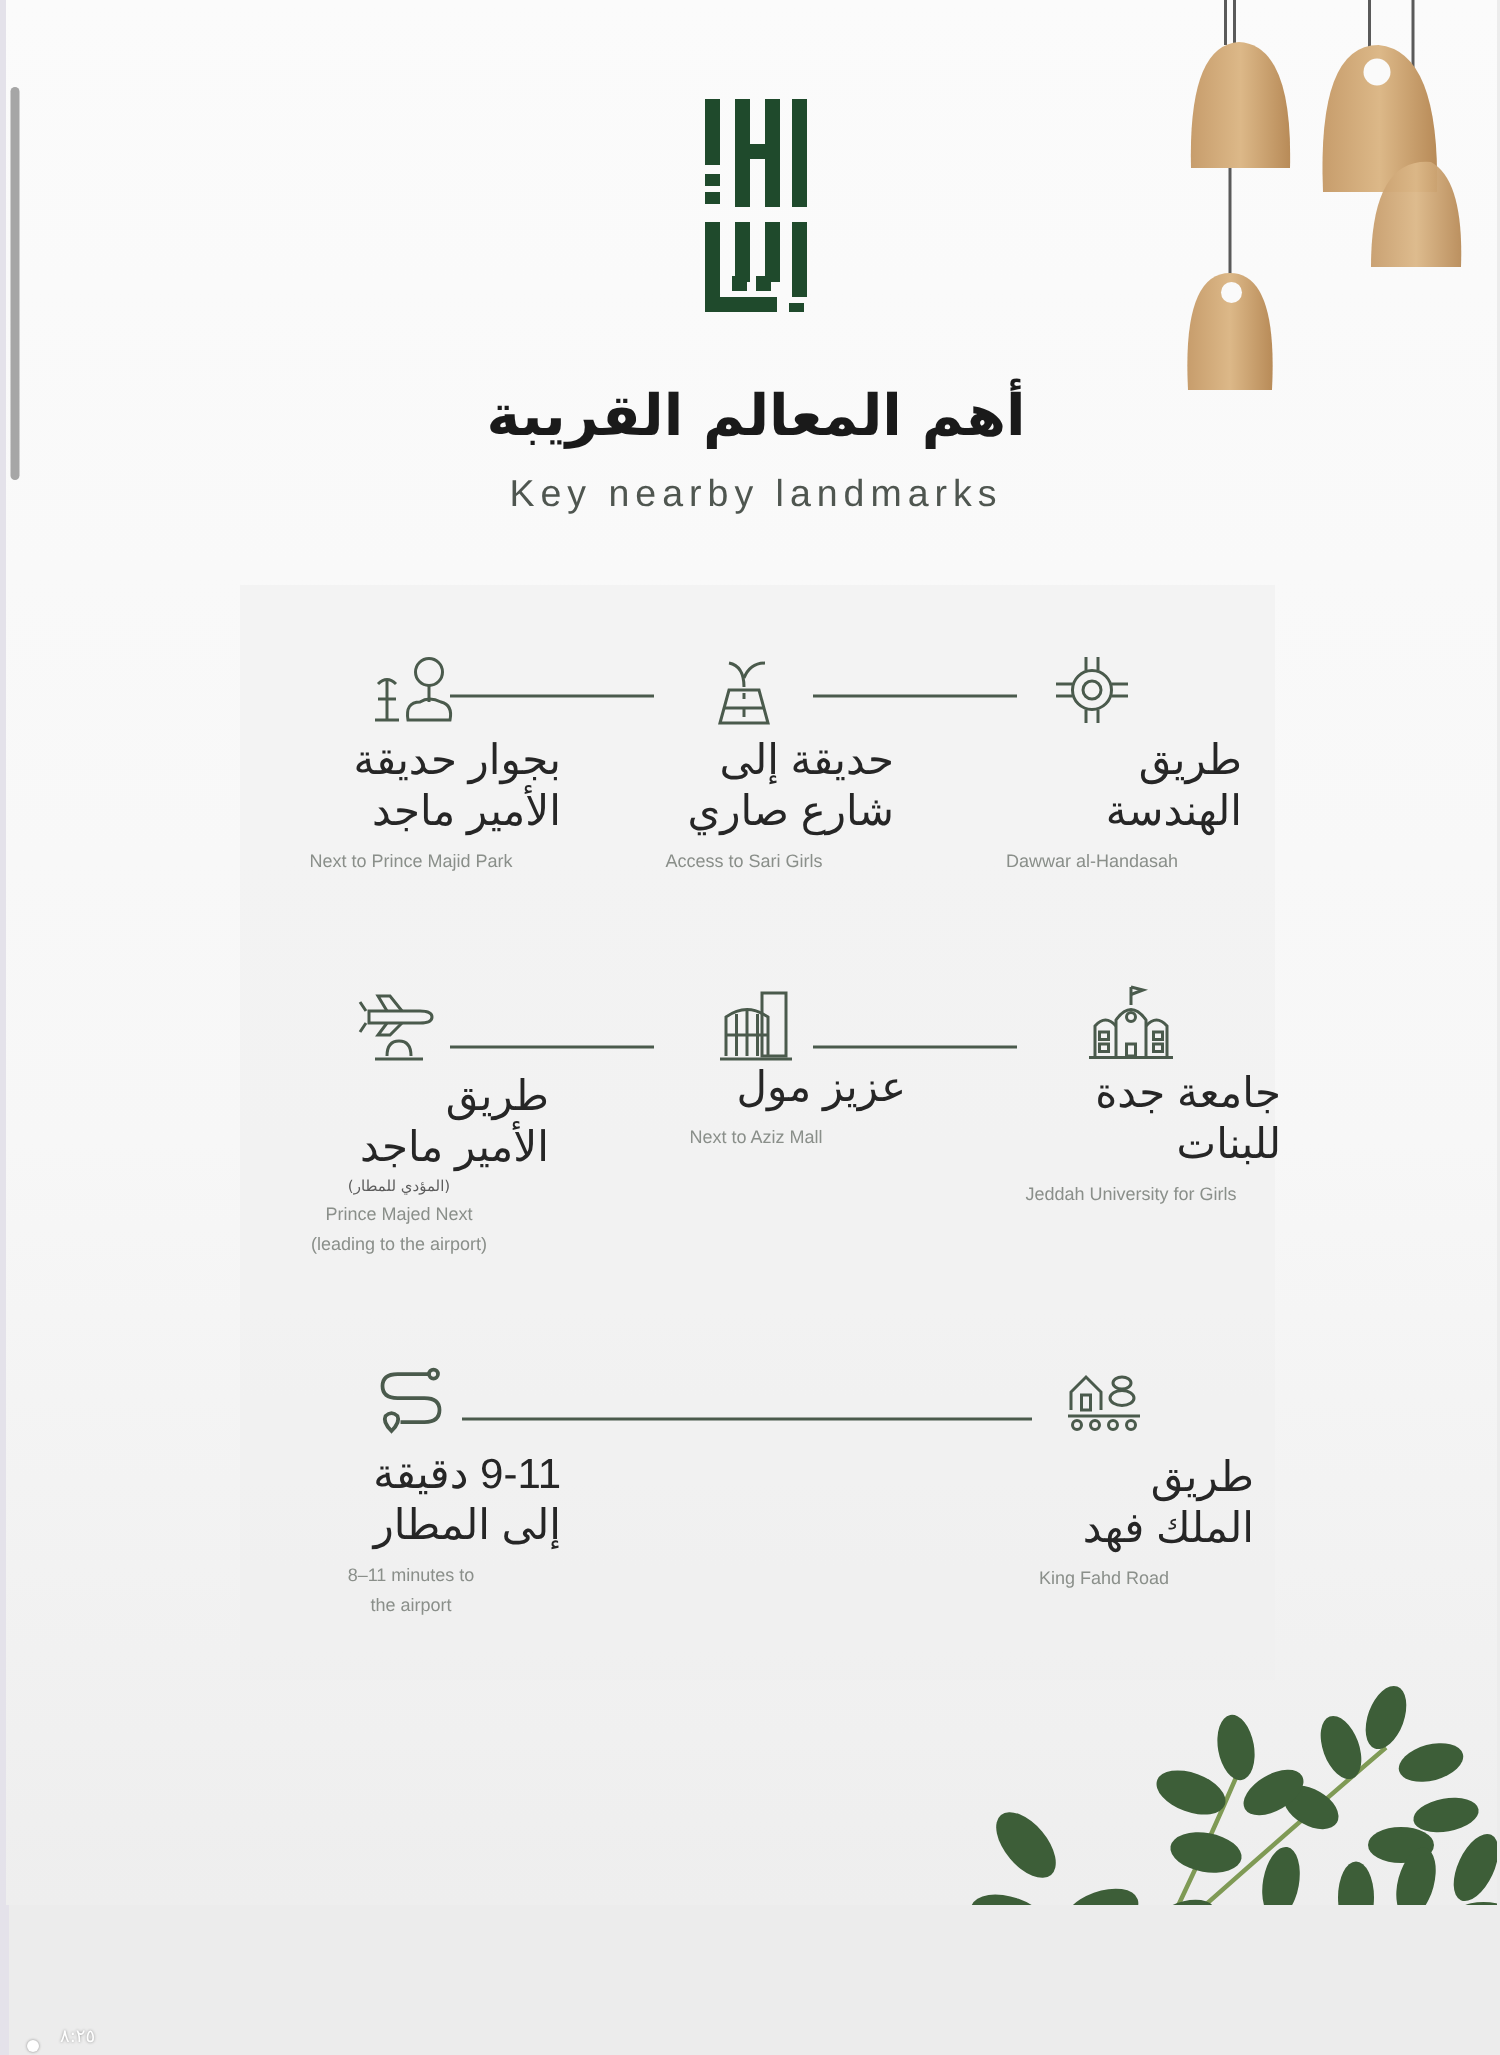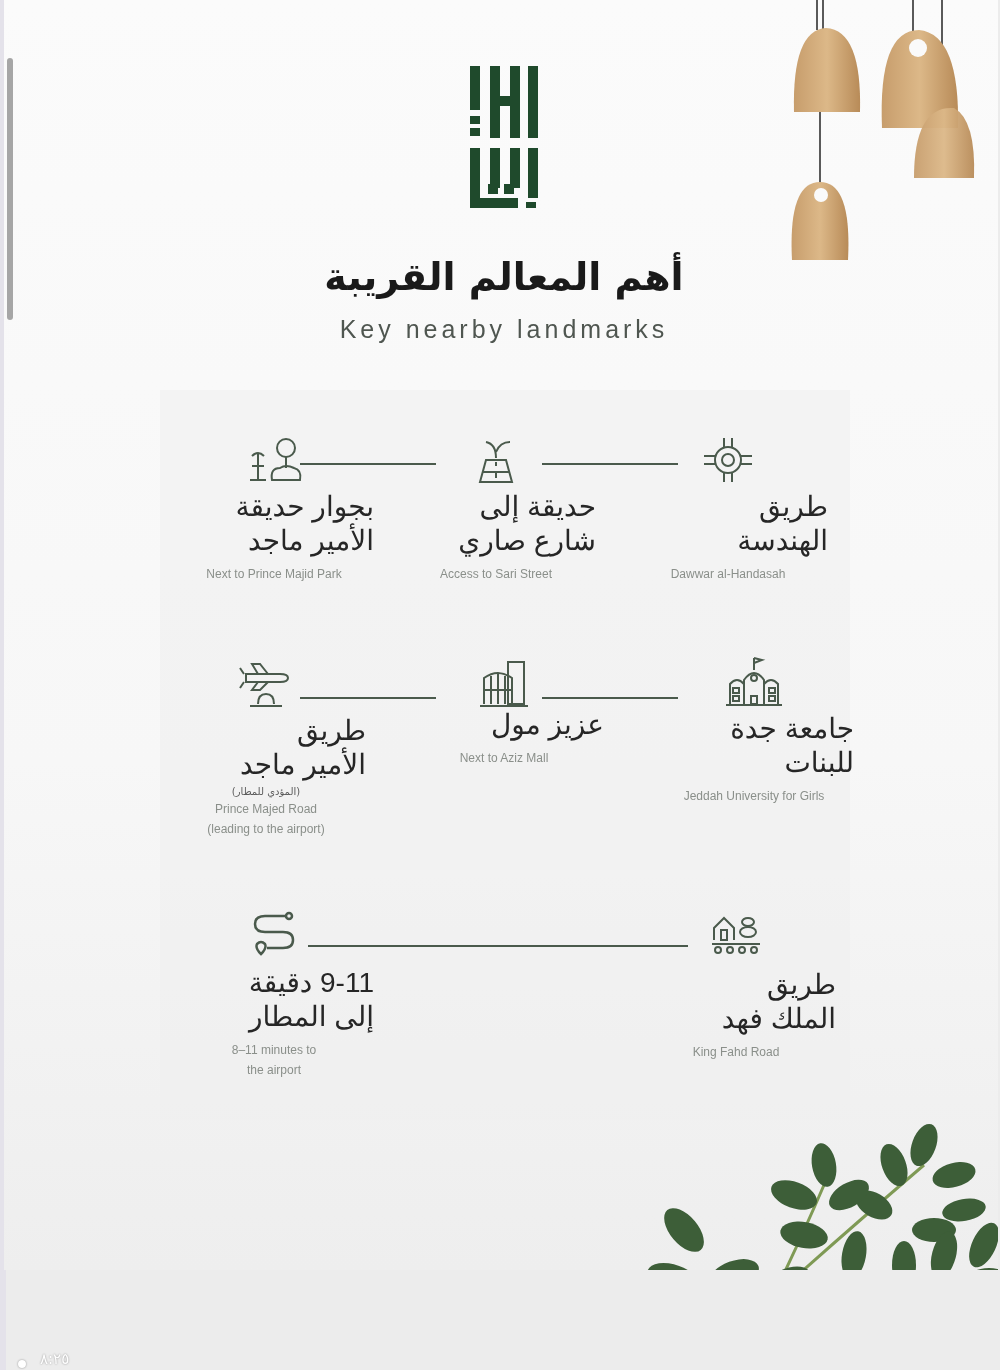--- a/index.html
+++ b/index.html
@@ -57,21 +57,21 @@
       font-family: "DejaVu Sans", sans-serif;
     }
     .watermark {
       position: absolute; left: 565px; top: 880px; width: 140px; height: 90px;
       opacity: 0.18; pointer-events: none;
     }
     .watermark .wm-ar { font-size: 58px; color: #b0b0b0; direction: rtl; font-family: "DejaVu Sans", sans-serif; line-height: 60px; }
     .watermark .wm-url { font-size: 14px; color: #b0b0b0; font-family: "Liberation Sans", sans-serif; margin-left: 30px; }
     .branch { position: absolute; left: 630px; top: 1105px; width: 370px; height: 265px; }
     .status-time {
-      position: absolute; left: 30px; top: 1352px; font-size: 15px; color: #ffffff;
+      position: absolute; left: 30px; top: 1352px; font-size: 12px; color: #ffffff;
       font-family: "DejaVu Sans", sans-serif; text-shadow: 0 0 2px #888;
     }
     .status-dot { position: absolute; left: 30px; top: 1360px; width: 8px; height: 8px; border-radius: 4px; background: #fff; box-shadow: 0 0 2px #888; }
   </style>
 </head>
 <body>
 
 <div class="scrollbar-track"></div>
 <div class="page">
 
@@ -147,21 +147,21 @@
   <div class="item" style="left:392px; top:436px;">
     <svg class="icon" width="52" height="48" viewBox="0 0 52 48" fill="none" stroke="#4a5a4c" stroke-width="2">
       <path d="M26 22 Q26 8 16 6 M26 16 Q30 6 40 6"></path>
       <path d="M10 46 L16 24 L36 24 L42 46 Z"></path>
       <line x1="26" y1="26" x2="26" y2="30"></line>
         <line x1="26" y1="36" x2="26" y2="42"></line>
       <line x1="12" y1="36" x2="40" y2="36"></line>
     </svg>
     <div class="ar" style="margin-top:6px;">حديقة إلى</div>
     <div class="ar">شارع صاري</div>
-    <div class="en">Access to Sari Street</div>
+    <div class="en">Access to Sari Girls</div>
   </div>
 
   <div class="item" style="left:624px; top:436px;">
     <svg class="icon" width="52" height="48" viewBox="0 0 52 48" fill="none" stroke="#4a5a4c" stroke-width="2">
       <circle cx="26" cy="24" r="6"></circle>
       <circle cx="26" cy="24" r="13"></circle>
       <line x1="22" y1="2" x2="22" y2="11"></line>
         <line x1="30" y1="2" x2="30" y2="11"></line>
       <line x1="22" y1="37" x2="22" y2="46"></line>
         <line x1="30" y1="37" x2="30" y2="46"></line>
@@ -179,21 +179,21 @@
     <svg class="icon" width="56" height="48" viewBox="0 0 56 48" fill="none" stroke="#4a5a4c" stroke-width="2">
       <path d="M8 14 L42 14 Q50 14 50 18 Q50 22 42 22 L8 22 Z"></path>
       <path d="M20 14 L14 4 L22 4 L30 14 M20 22 L14 30 L22 30 L30 22"></path>
       <path d="M6 14 L2 8 M6 22 L2 28"></path>
       <path d="M20 44 Q20 34 28 34 Q36 34 36 44"></path>
       <line x1="12" y1="46" x2="44" y2="46"></line>
     </svg>
     <div class="ar" style="margin-top:6px; letter-spacing:6px;">طريق</div>
     <div class="ar">الأمير ماجد</div>
     <div class="ar-small">(المؤدي للمطار)</div>
-    <div class="en" style="margin-top:2px;">Prince Majed Road</div>
+    <div class="en" style="margin-top:2px;">Prince Majed Next</div>
     <div class="en" style="margin-top:0;">(leading to the airport)</div>
   </div>
 
   <div class="item" style="left:400px; top:660px;">
     <svg class="icon" width="52" height="48" viewBox="0 0 52 48" fill="none" stroke="#4a5a4c" stroke-width="2">
       <rect x="30" y="2" width="16" height="42"></rect>
       <path d="M6 44 L6 18 Q20 8 34 18 L34 44"></path>
       <line x1="13" y1="16" x2="13" y2="44"></line>
         <line x1="20" y1="14" x2="20" y2="44"></line>
         <line x1="27" y1="16" x2="27" y2="44"></line>

